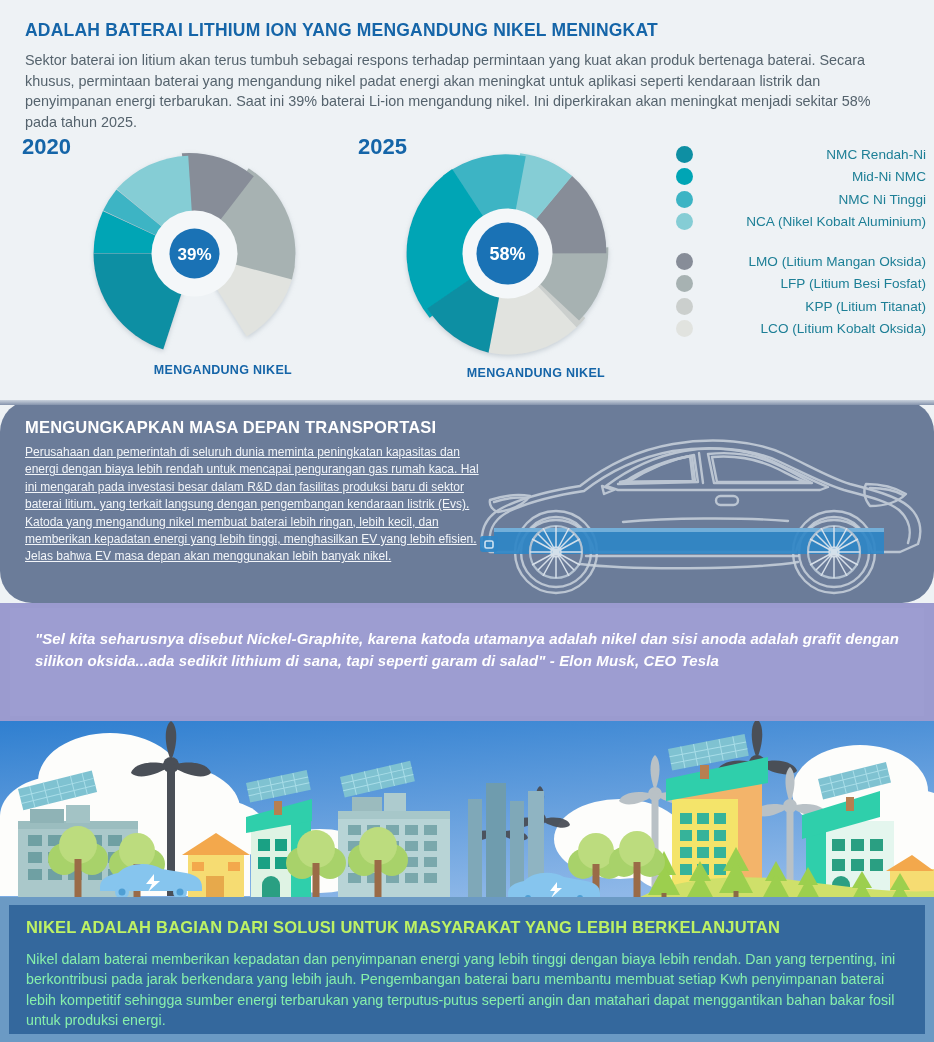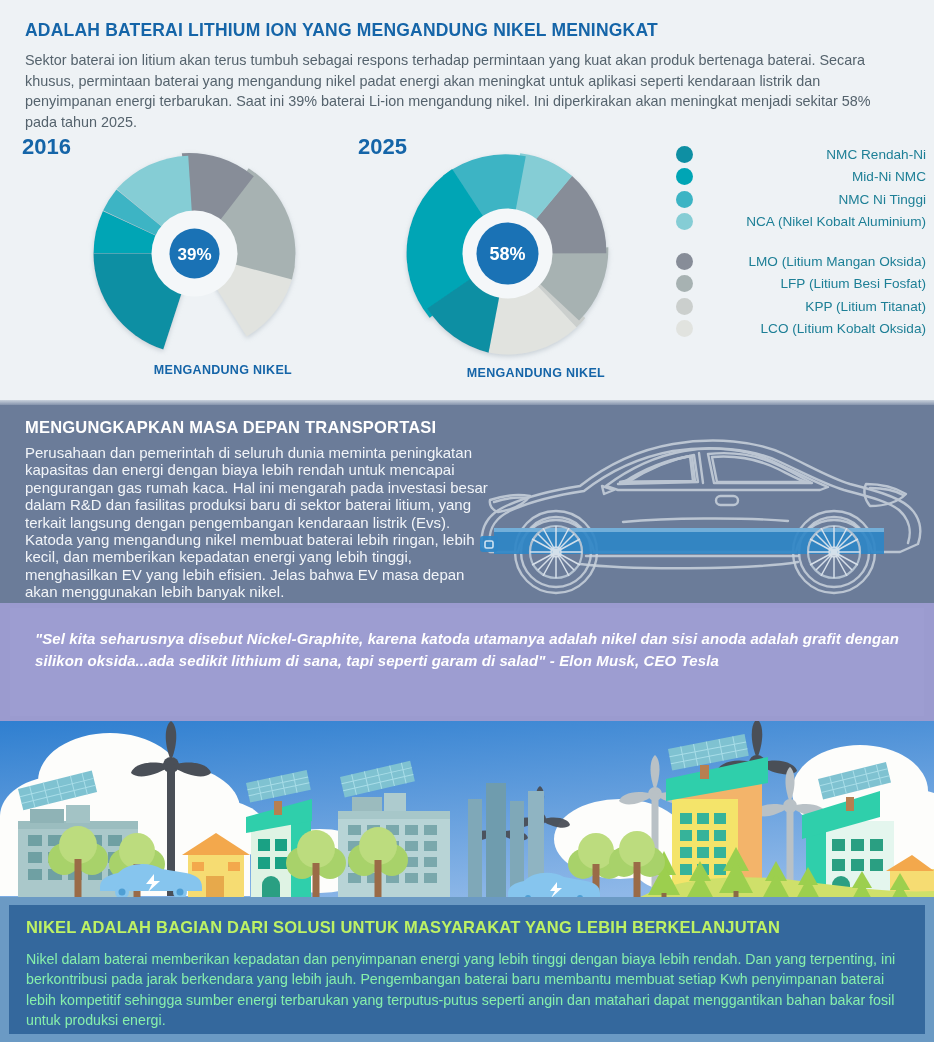--- a/index.html
+++ b/index.html
@@ -35,27 +35,27 @@
   .caplabel.c1{left:52px;top:363px;}
   .caplabel.c2{left:365px;top:366px;}
 
   .legend{position:absolute;left:676px;top:143px;width:250px;}
   .lg-row{display:flex;align-items:center;height:22.5px;justify-content:space-between;}
   .lg-row.gap{margin-top:17px;}
   .lg-dot{width:17px;height:17px;border-radius:50%;flex:0 0 auto;margin-right:9px;}
   .lg-txt{font-size:13.6px;color:#1d7f96;white-space:nowrap;}
 
   
-  .sec-trans{position:absolute;left:0;top:400px;width:934px;height:203px;background:#6b7c99;}
+  .sec-trans{position:absolute;left:0;top:400px;width:934px;height:203px;background:#6b7c99;border-radius:32px;}
   .sec-trans:before{content:"";position:absolute;left:0;top:0;width:934px;height:5px;
       background:linear-gradient(#c9d2dd,#8593ac);}
   .s2-title{position:absolute;left:25px;top:18px;width:560px;
       font-size:16.5px;font-weight:bold;color:#ffffff;letter-spacing:.2px;}
   .s2-body{position:absolute;left:25px;top:44px;width:465px;
-      font-size:15px;line-height:17.4px;color:#f2f5f9;}
+      font-size:12px;line-height:17.4px;color:#f2f5f9;text-decoration:underline;}
   .car{position:absolute;left:468px;top:424px;}
 
   
   .sec-quote{position:absolute;left:0;top:603px;width:934px;height:118px;background:#9b9bcf;}
   .q-inner{position:absolute;left:10px;top:5px;width:914px;height:108px;background:#9d9dd1;}
   .q-txt{position:absolute;left:25px;top:20px;width:875px;
       font-size:15px;line-height:22px;color:#ffffff;font-style:italic;font-weight:bold;
       letter-spacing:.1px;}
 
   
@@ -72,21 +72,21 @@
 </head>
 <body>
 
 <div class="page">
 
   <div class="sec-charts">
 
     <div class="s1-title">ADALAH BATERAI LITHIUM ION YANG MENGANDUNG NIKEL MENINGKAT</div>
     <div class="s1-body">Sektor baterai ion litium akan terus tumbuh sebagai respons terhadap permintaan yang kuat akan produk bertenaga baterai. Secara khusus, permintaan baterai yang mengandung nikel padat energi akan meningkat untuk aplikasi seperti kendaraan listrik dan penyimpanan energi terbarukan. Saat ini 39% baterai Li-ion mengandung nikel. Ini diperkirakan akan meningkat menjadi sekitar 58% pada tahun 2025.</div>
 
-    <div class="yr y1">2016</div>
+    <div class="yr y1">2020</div>
     <div class="yr y2">2025</div>
 
     <svg class="donut d1" width="215" height="215" viewBox="0 0 215 215">
       <defs>
         <filter id="dsh" x="-25%" y="-25%" width="150%" height="150%">
           <feDropShadow dx="0" dy="2" stdDeviation="2.5" flood-color="#9aa6b0" flood-opacity="0.45"></feDropShadow>
         </filter>
       </defs>
       <g filter="url(#dsh)">
 

